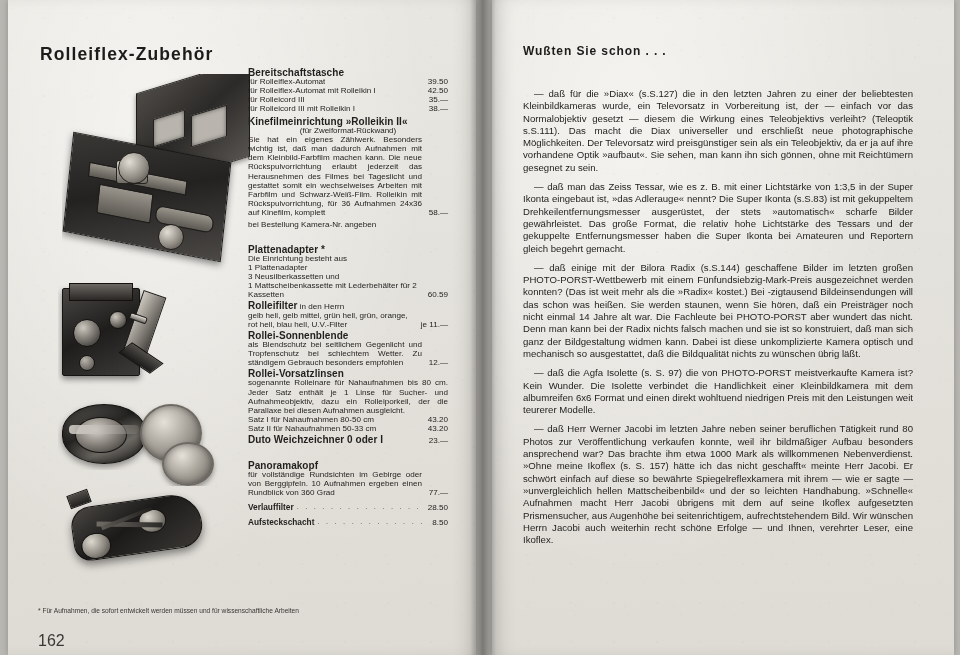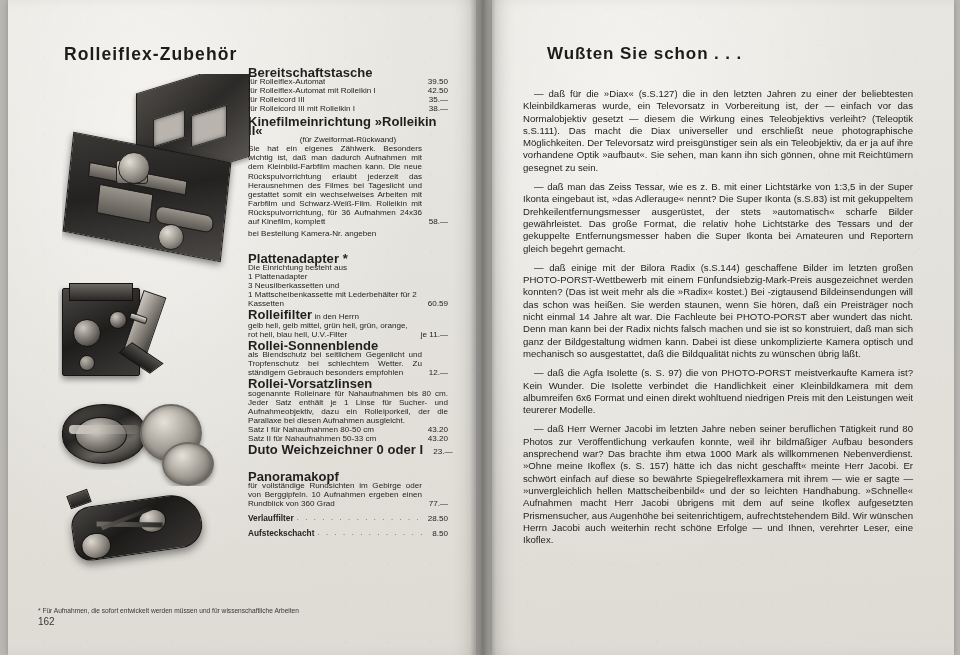--- a/index.html
+++ b/index.html
@@ -66,49 +66,48 @@
       radial-gradient(circle at 71% 88%, rgba(0,0,0,0.09) 0 1px, transparent 1px);
     background-size: 37px 41px, 53px 47px, 43px 39px, 61px 57px, 49px 51px;
   }
 
   
   .hdg {
     position: absolute;
     font-weight: bold;
     color: #1d1c1a;
     letter-spacing: 0.5px;
-    margin-left: 24px;
   }
   #left-title {
     left: 40px;
     top: 44px;
     font-size: 17.5px;
     letter-spacing: 1.1px;
   }
   #right-title {
     left: 523px;
     top: 44px;
-    font-size: 17px;
+    font-size: 12px;
     letter-spacing: 0.9px;
   }
 
   
   #speclist {
     position: absolute;
     left: 248px;
     top: 68px;
     width: 200px;
     font-size: 8.1px;
     line-height: 9.05px;
     color: #201f1d;
   }
   #speclist .grp { margin-bottom: 1px; }
   #speclist .ttl {
     font-weight: bold;
-    font-size: 13px;
+    font-size: 10px;
     letter-spacing: 0.05px;
   }
   #speclist .sub {
     text-align: center;
     font-size: 8px;
   }
   #speclist .row {
     display: flex;
     align-items: baseline;
     justify-content: space-between;
@@ -157,22 +156,22 @@
     left: 38px;
     top: 607px;
     width: 420px;
     font-size: 6.6px;
     line-height: 8px;
     color: #393734;
   }
   #folio {
     position: absolute;
     left: 38px;
-    top: 616px;
-    font-size: 10px;
+    top: 632px;
+    font-size: 16px;
     color: #3a3835;
   }
 
   
   #bodycopy {
     position: absolute;
     left: 523px;
     top: 88px;
     width: 390px;
     font-size: 9.6px;

